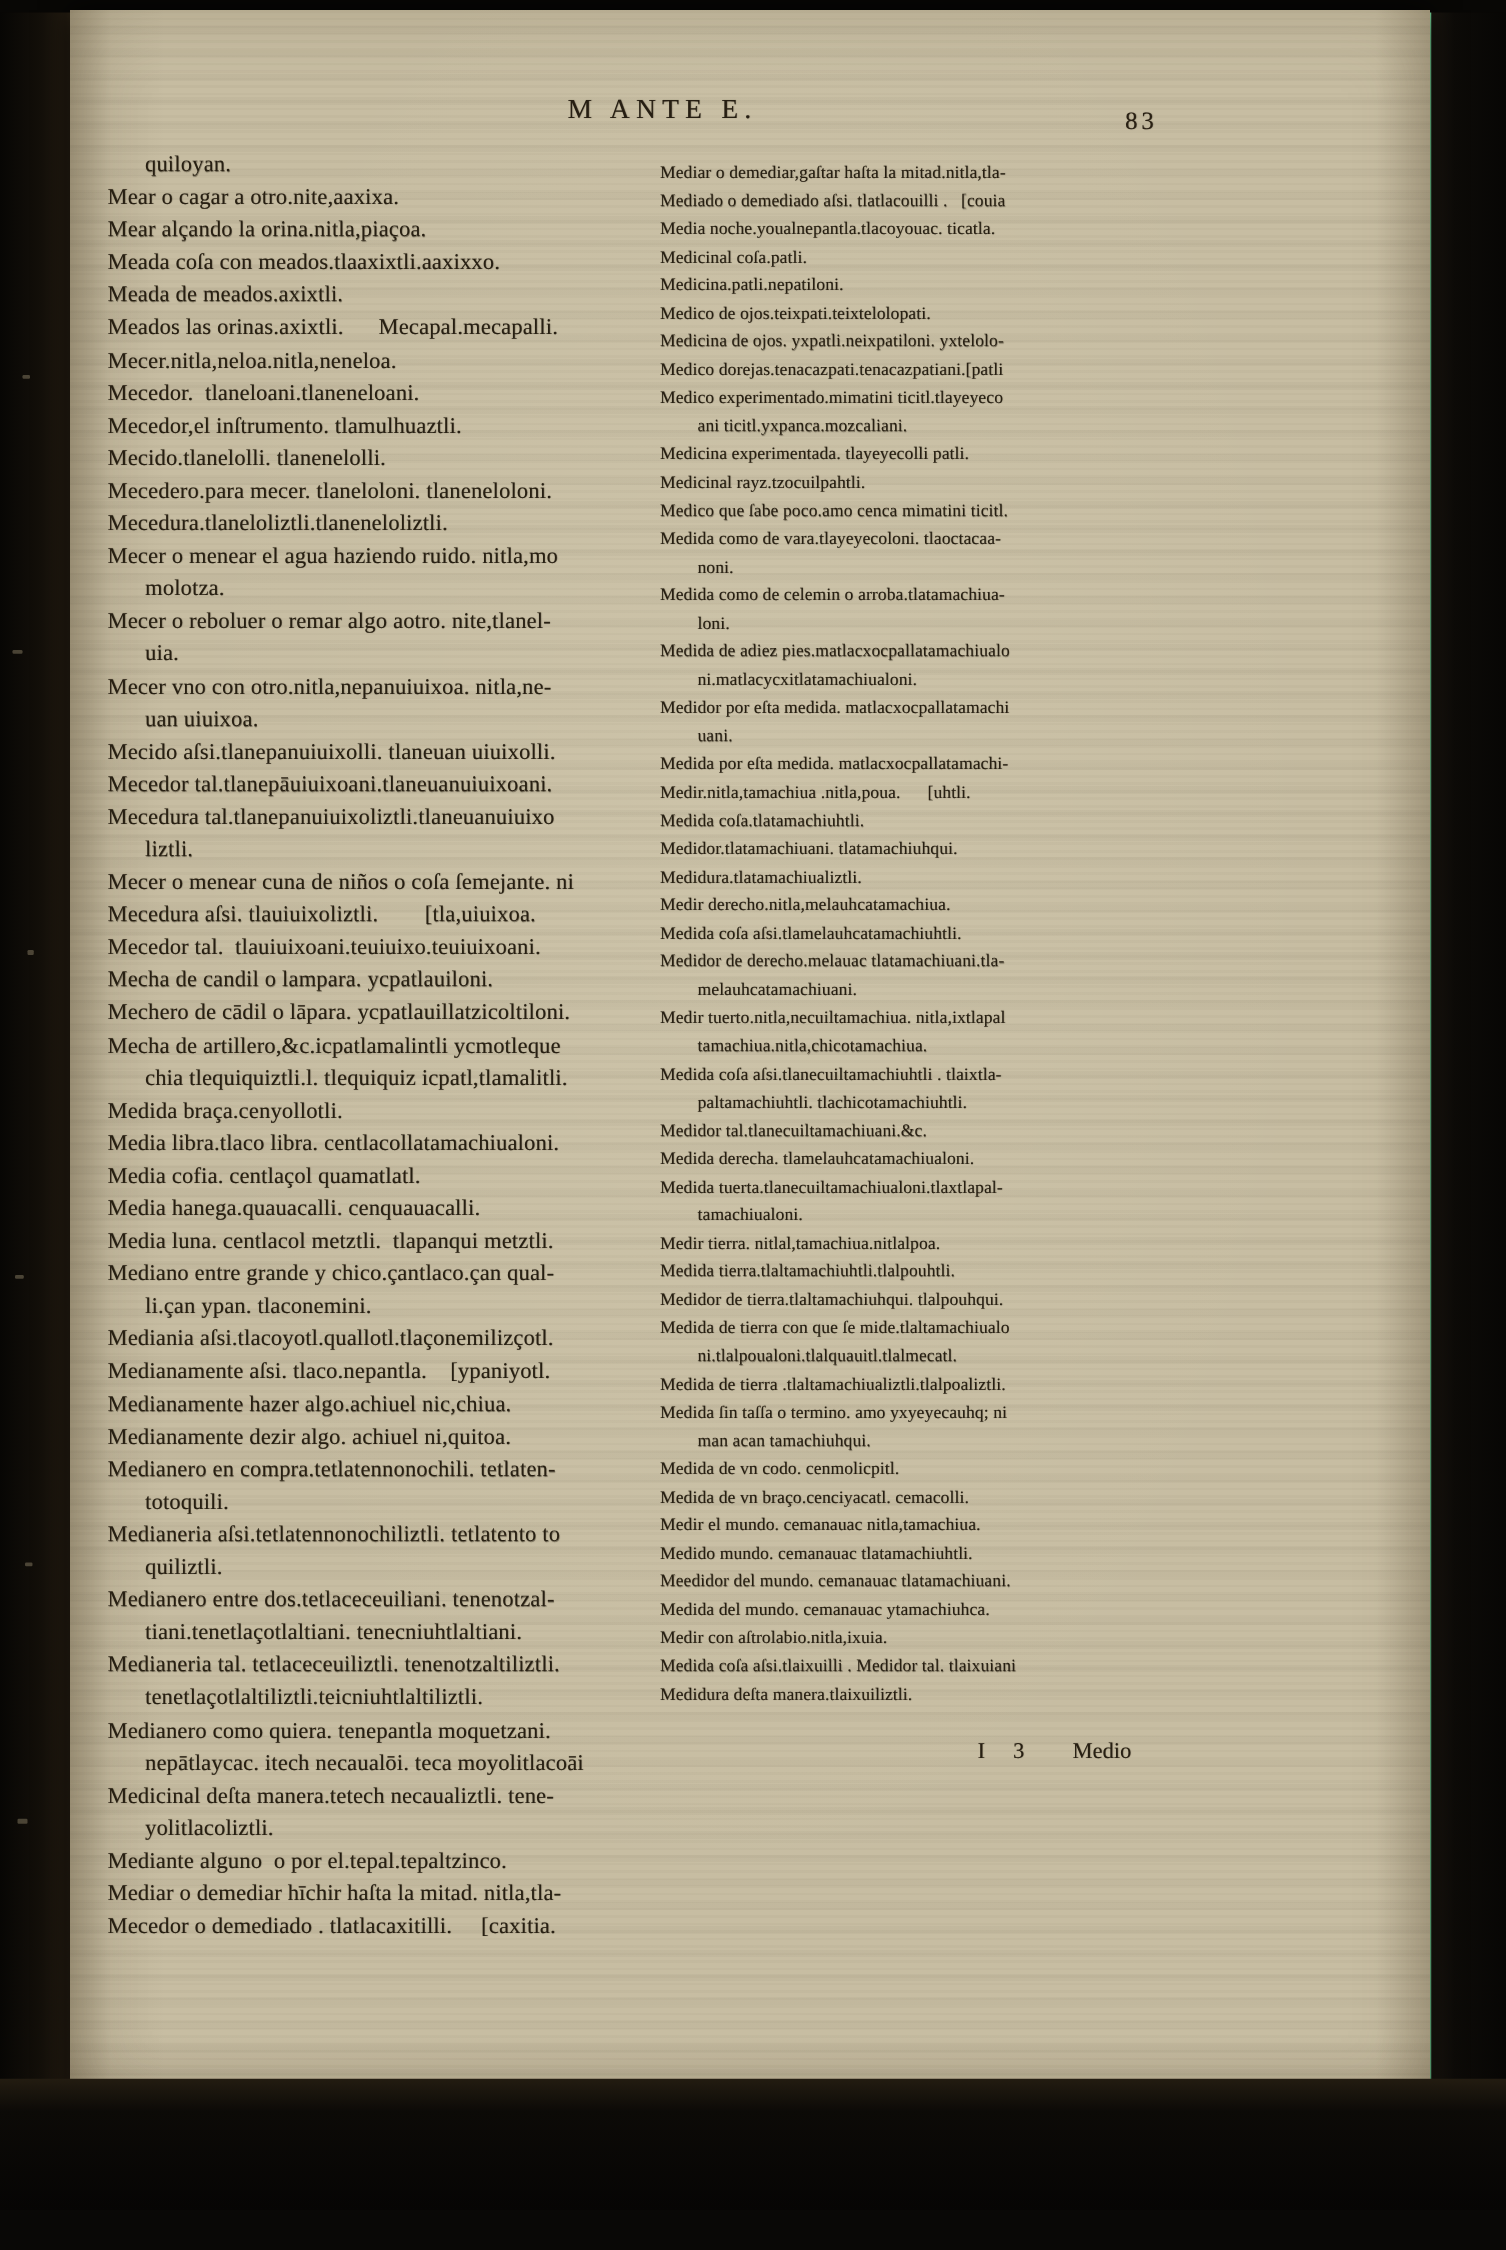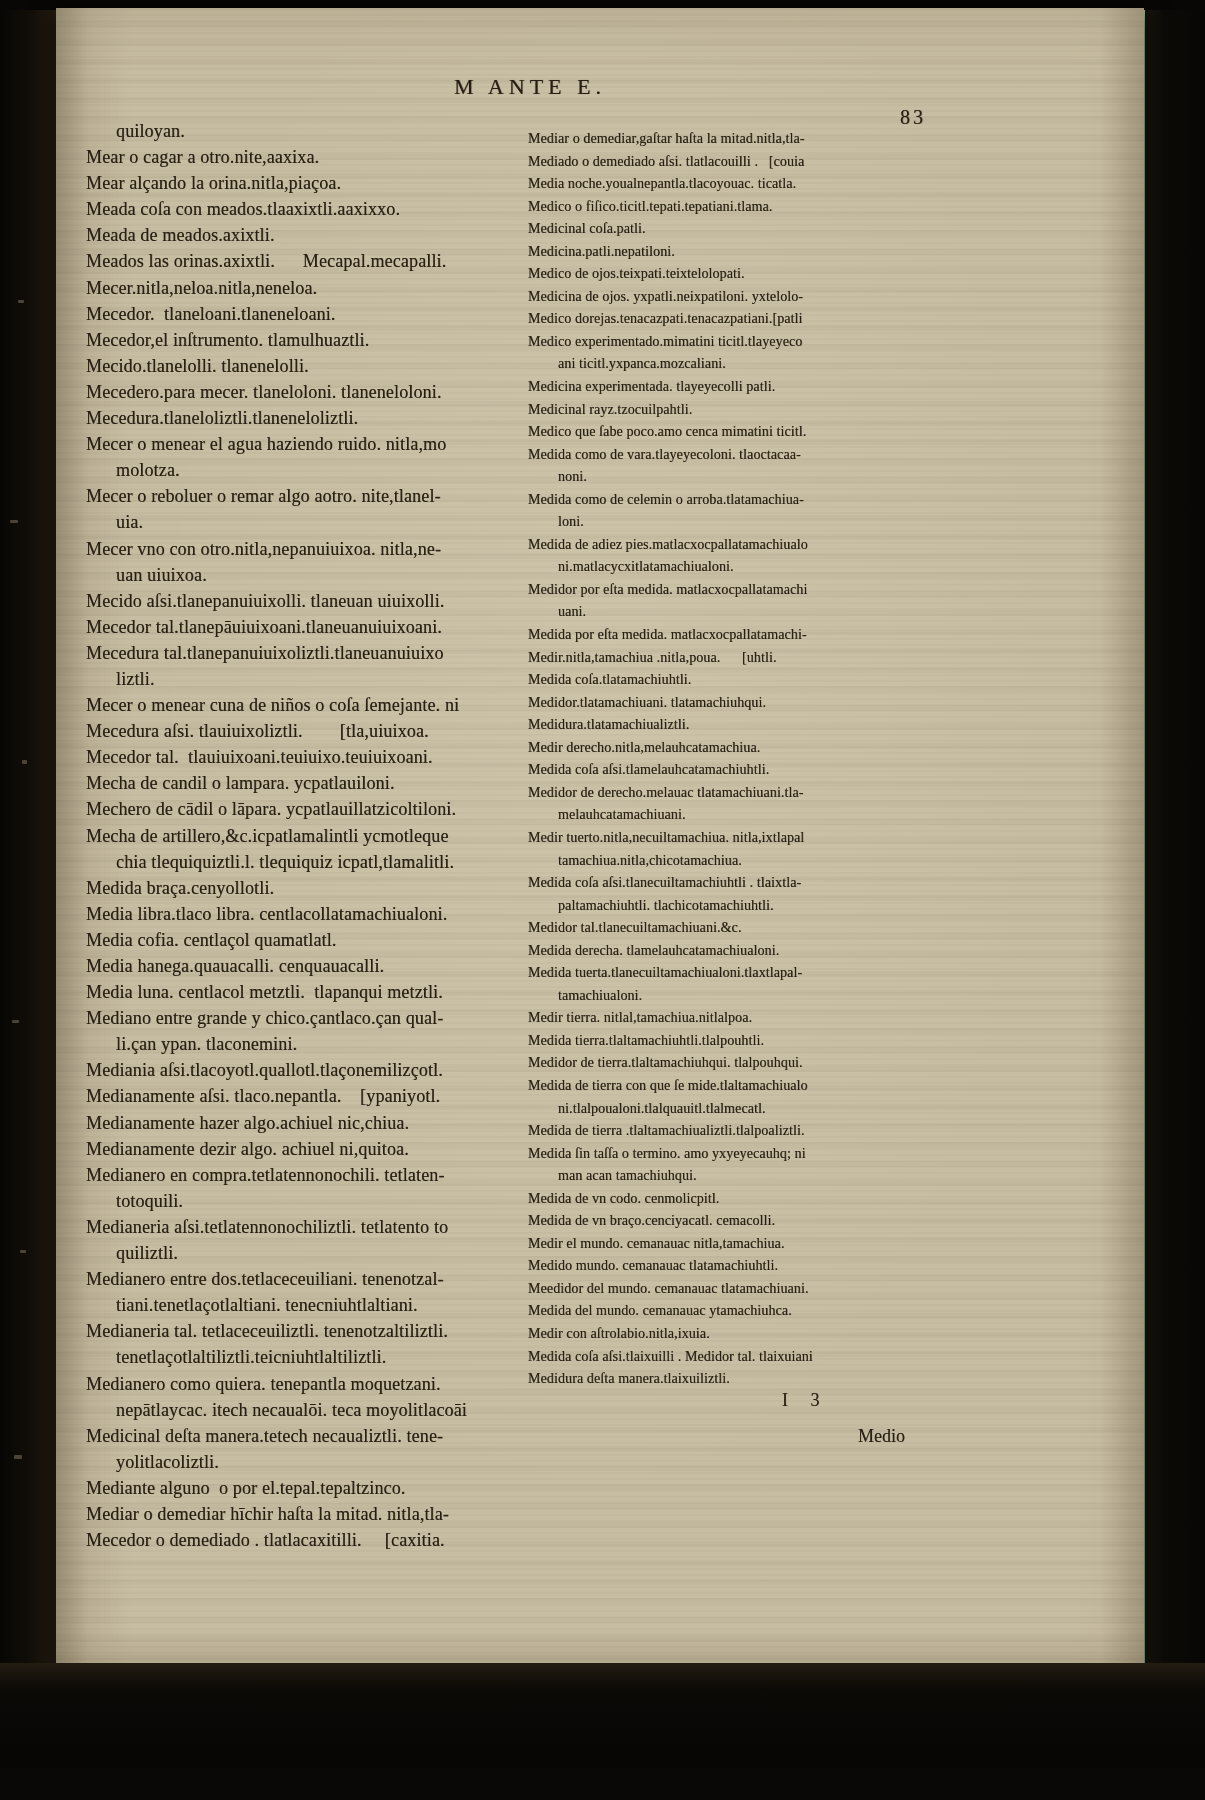--- a/index.html
+++ b/index.html
@@ -44,21 +44,20 @@
   }
   .header-title{
     position:absolute;left:360px;top:74px;width:340px;
     text-align:center;font-size:22px;letter-spacing:5px;color:#261e12;
     text-shadow:0.4px 0.4px 0.7px rgba(38,30,18,0.55);
   }
   .page-number{
     position:absolute;left:900px;top:86px;width:60px;
     font-size:20px;letter-spacing:3px;color:#2a2114;
     text-shadow:0.4px 0.4px 0.7px rgba(38,30,18,0.5);
-    margin-top:20px;
   }
   .col{
     position:absolute;color:#271f12;
     text-shadow:0.35px 0.35px 0.65px rgba(39,31,18,0.55);
   }
   .col .line{white-space:pre-wrap;}
   .col .line.indent{padding-left:30px;}
   .col-left{
     left:86px;top:118px;width:452px;
     font-size:18px;line-height:26.1px;letter-spacing:0.15px;
@@ -67,21 +66,21 @@
     left:528px;top:128px;width:452px;
     font-size:14px;line-height:22.55px;letter-spacing:0.1px;
   }
   .footer-line{
     position:absolute;left:528px;top:1390px;width:452px;height:26px;
     color:#271f12;font-size:18px;
     text-shadow:0.35px 0.35px 0.65px rgba(39,31,18,0.5);
     text-align:right;
   }
   .footer-line .sig{position:absolute;left:254px;letter-spacing:9px;}
-  .footer-line .catchword{position:absolute;left:330px;margin-top:36px;}
+  .footer-line .catchword{position:absolute;left:330px;}
   
   .speck{position:absolute;background:rgba(190,175,140,0.35);border-radius:1px;}
 </style>
 </head>
 <body>
 
 <div id="stage">
 
   <div class="book-edge-left"></div>
   <div class="book-edge-right"></div>
@@ -153,21 +152,20 @@
       <div class="line">Medicinal deſta manera.tetech necaualiztli. tene-</div>
       <div class="line indent">yolitlacoliztli.</div>
       <div class="line">Mediante alguno  o por el.tepal.tepaltzinco.</div>
       <div class="line">Mediar o demediar hīchir haſta la mitad. nitla,tla-</div>
       <div class="line">Mecedor o demediado . tlatlacaxitilli.     [caxitia.</div>
     </div>
   <div class="col col-right">
       <div class="line">Mediar o demediar,gaſtar haſta la mitad.nitla,tla-</div>
       <div class="line">Mediado o demediado aſsi. tlatlacouilli .   [couia</div>
       <div class="line">Media noche.youalnepantla.tlacoyouac. ticatla.</div>
-      <div class="line">Medico o fiſico.ticitl.tepati.tepatiani.tlama.</div>
       <div class="line">Medicinal coſa.patli.</div>
       <div class="line">Medicina.patli.nepatiloni.</div>
       <div class="line">Medico de ojos.teixpati.teixtelolopati.</div>
       <div class="line">Medicina de ojos. yxpatli.neixpatiloni. yxtelolo-</div>
       <div class="line">Medico dorejas.tenacazpati.tenacazpatiani.[patli</div>
       <div class="line">Medico experimentado.mimatini ticitl.tlayeyeco</div>
       <div class="line indent">ani ticitl.yxpanca.mozcaliani.</div>
       <div class="line">Medicina experimentada. tlayeyecolli patli.</div>
       <div class="line">Medicinal rayz.tzocuilpahtli.</div>
       <div class="line">Medico que ſabe poco.amo cenca mimatini ticitl.</div>

